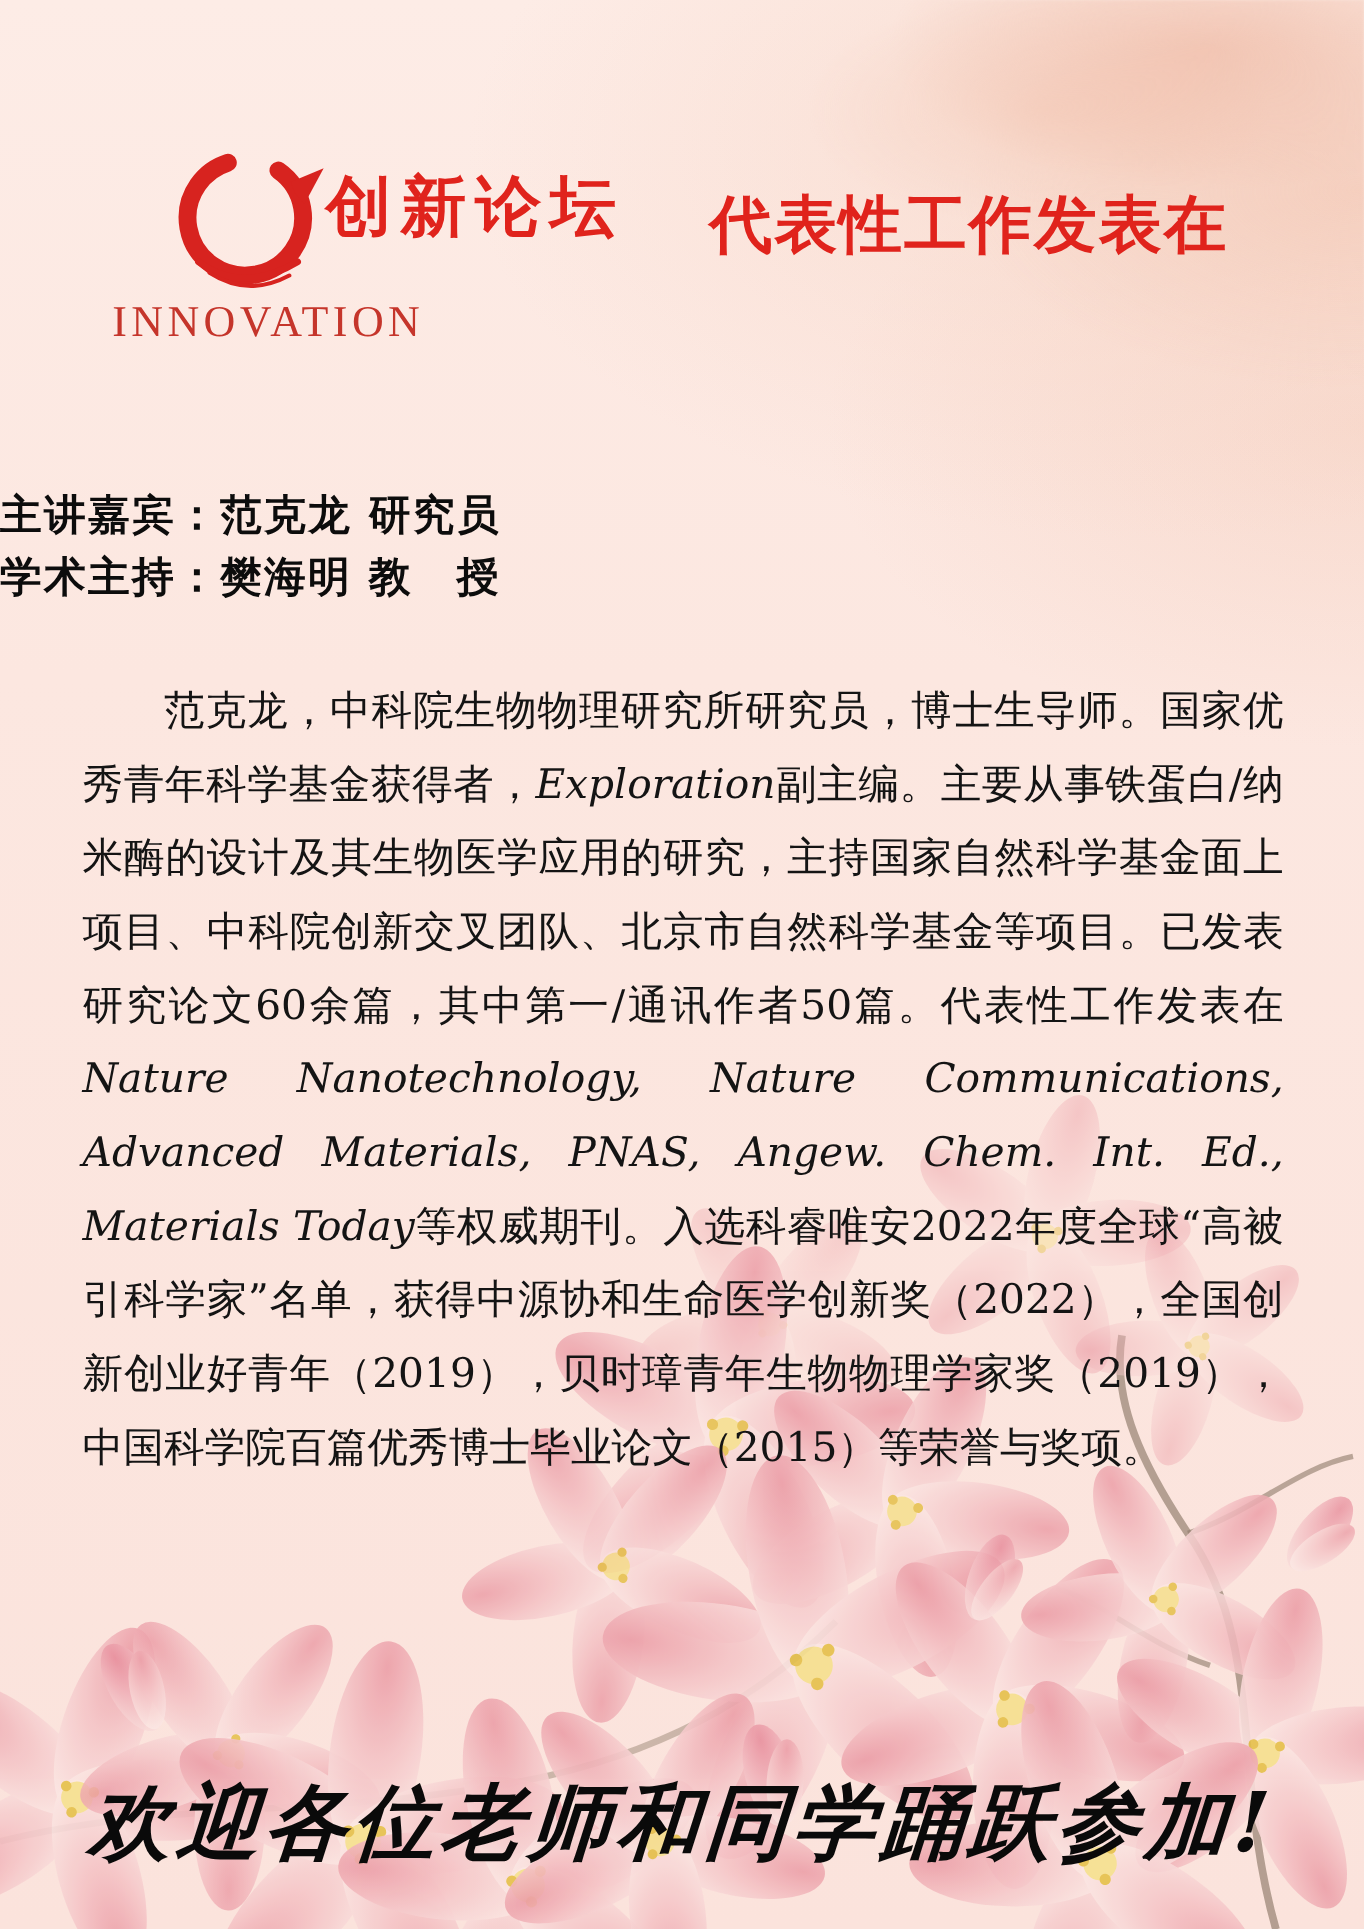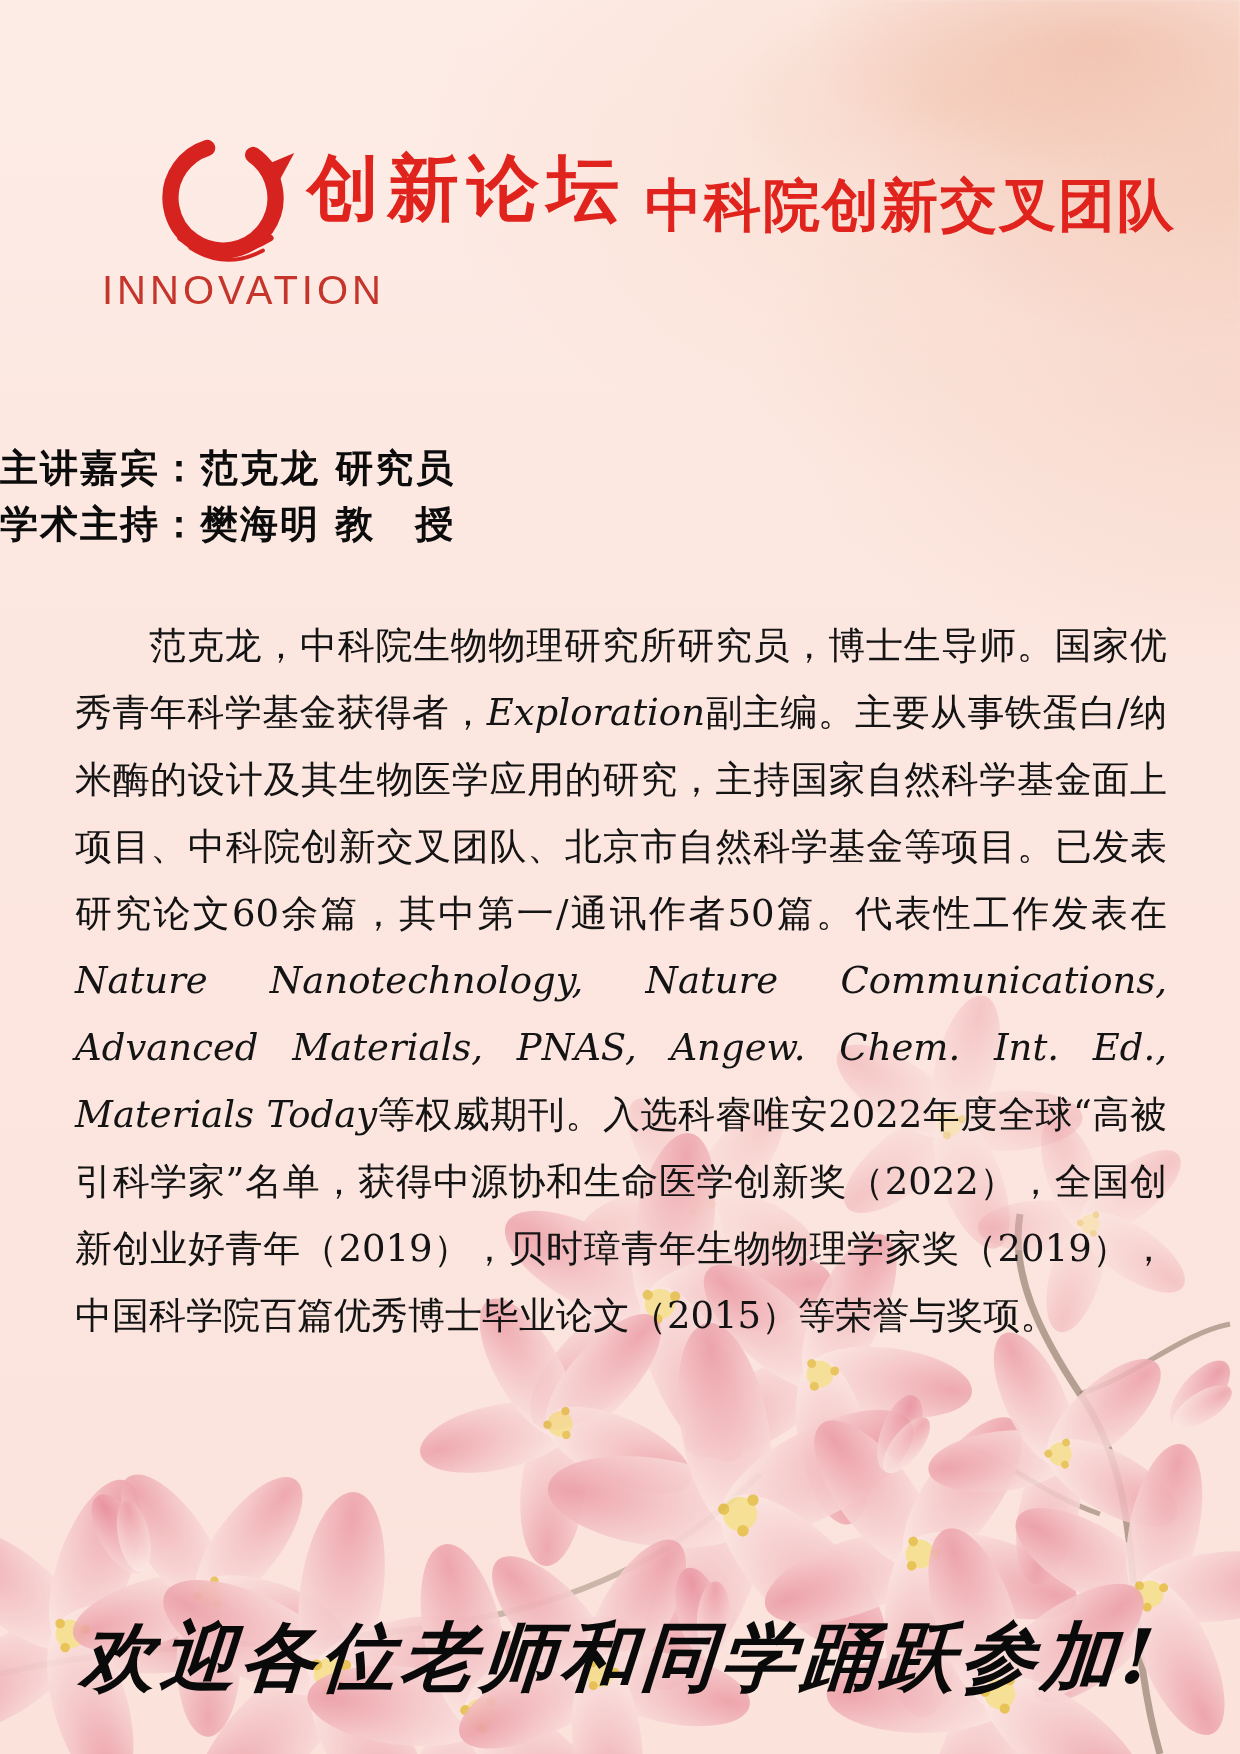--- a/index.html
+++ b/index.html
@@ -21,27 +21,27 @@
       radial-gradient(430px 190px at 82% 12%, rgba(233,168,143,.45), rgba(233,168,143,0) 68%),
       radial-gradient(520px 260px at 100% 48%, rgba(238,184,160,.40), rgba(238,184,160,0) 70%),
       radial-gradient(300px 150px at 62% 28%, rgba(244,203,185,.50), rgba(244,203,185,0) 70%);
     filter:blur(1.5px);
   }
   .flowers{position:absolute;left:0;bottom:0;z-index:0;}
   
   .logo{position:absolute;top:128px;left:148px;width:150px;height:150px;z-index:2;}
   .wordmark{
     position:absolute;top:268px;left:102px;z-index:2;
-    font-family:Liberation Sans, sans-serif;
+    font-family:Liberation Serif, serif;
     font-size:40px;color:#c5352b;letter-spacing:4px;white-space:nowrap;
   }
   .forum-title{
-    position:absolute;top:138px;left:307px;z-index:2;
+    position:absolute;top:138px;left:296px;z-index:2;
     font-family:"DejaVu Sans", sans-serif;font-weight:900;
-    font-size:72px;line-height:100px;color:#e0231c;letter-spacing:8px;white-space:nowrap;
+    font-size:60px;line-height:100px;color:#e0231c;letter-spacing:8px;white-space:nowrap;
   }
   .lecture-no{
     position:absolute;top:172px;left:645px;z-index:2;
     font-family:"DejaVu Sans", sans-serif;font-weight:900;
     font-size:57px;line-height:66px;color:#e0231c;letter-spacing:2px;white-space:nowrap;
   }
   
   .main-title{
     position:absolute;top:320px;left:0;width:100%;z-index:2;
     text-align:center;font-size:51px;font-weight:bold;color:#000;
@@ -144,21 +144,21 @@
 
   <svg class="logo" viewBox="0 0 120 120" aria-hidden="true">
     <circle cx="60" cy="56" r="42" fill="none" stroke="#d7231f" stroke-width="13" stroke-linecap="round" stroke-dasharray="225 40" transform="rotate(-55 60 56)"></circle>
     <polygon points="93,30 117,20 103,46 96,38" fill="#d7231f"></polygon>
     <path d="M26 88 Q58 112 98 88" stroke="#d7231f" stroke-width="5" fill="none" stroke-linecap="round"></path>
     <path d="M34 96 Q62 114 92 98" stroke="#d7231f" stroke-width="3" fill="none" stroke-linecap="round"></path>
   </svg>
 
   <div class="wordmark">INNOVATION</div>
   <div class="forum-title">创新论坛</div>
-  <div class="lecture-no">中科院创新交叉团队</div>
+  <div class="lecture-no">代表性工作发表在</div>
 
 
   <div class="speakers">
     <div class="speakers-inner">
       <div class="speaker-line">主讲嘉宾：范克龙 研究员</div>
       <div class="speaker-line">学术主持：樊海明 教　授</div>
     </div>
   </div>
 
   <div class="bio"><span>范克龙，中科院生物物理研究所研究员，博士生导师。国家优秀青年科学基金获得者，</span><em>Exploration</em><span>副主编。主要从事铁蛋白/纳米酶的设计及其生物医学应用的研究，主持国家自然科学基金面上项目、中科院创新交叉团队、北京市自然科学基金等项目。已发表研究论文60余篇，其中第一/通讯作者50篇。代表性工作发表在</span><em>Nature Nanotechnology, Nature Communications, Advanced Materials, PNAS, Angew. Chem. Int. Ed., Materials Today</em><span>等权威期刊。入选科睿唯安2022年度全球“高被引科学家”名单，获得中源协和生命医学创新奖（2022），全国创新创业好青年（2019），贝时璋青年生物物理学家奖（2019），中国科学院百篇优秀博士毕业论文（2015）等荣誉与奖项。</span></div>

